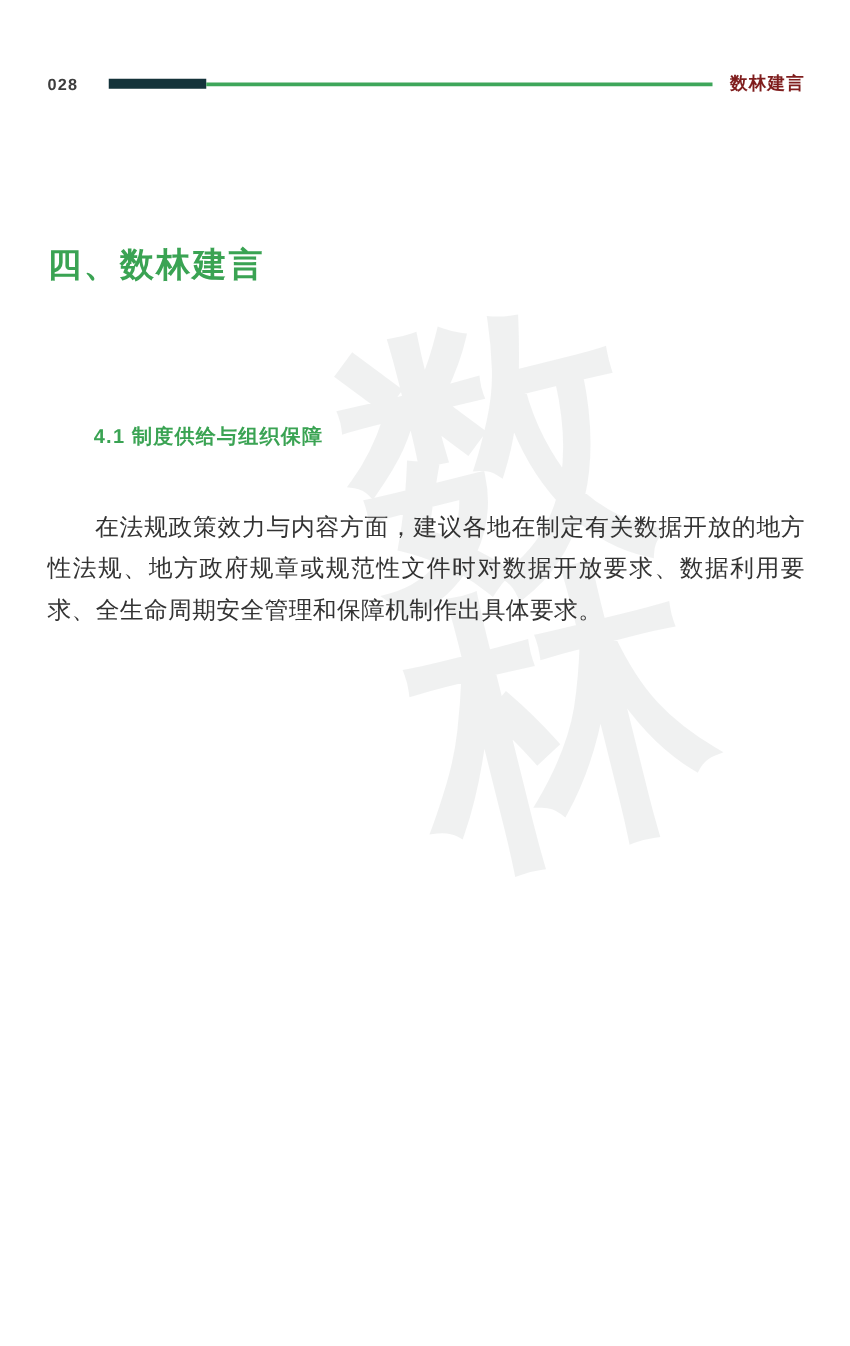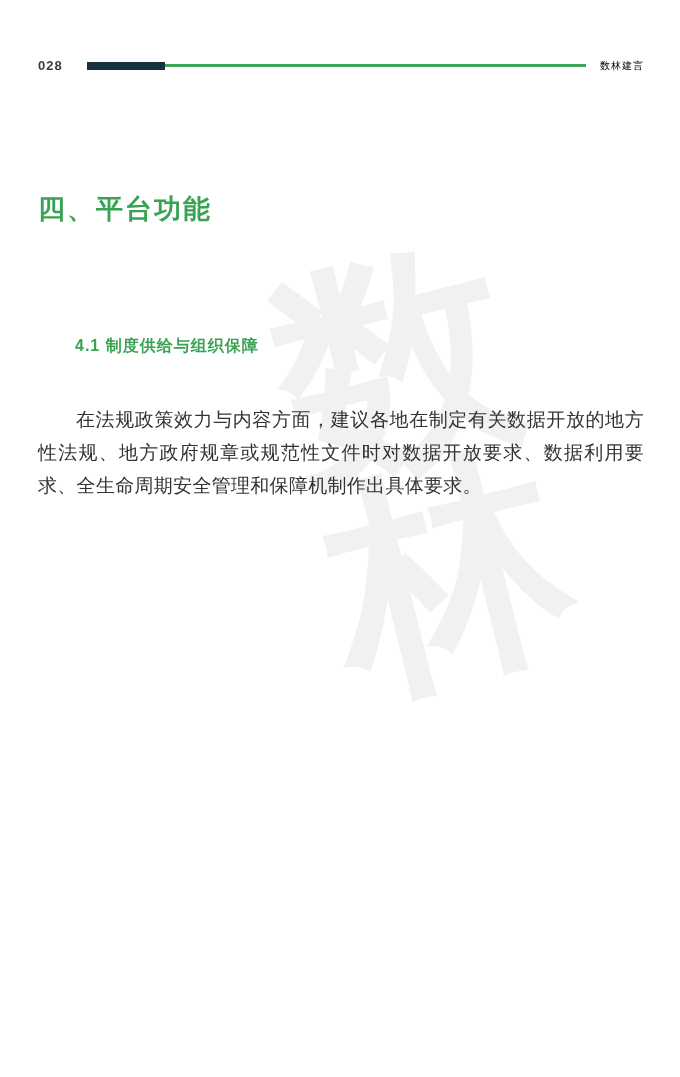--- a/index.html
+++ b/index.html
@@ -38,23 +38,23 @@
     background: #14333a;
     margin-left: 24px;
     flex: 0 0 auto;
   }
   .bar-green {
     flex: 1 1 auto;
     height: 3px;
     background: #3ea65a;
   }
   .header-running-title {
-    font-size: 10px;
-    font-weight: normal;
-    color: #000000;
+    font-size: 14px;
+    font-weight: bold;
+    color: #7f1d1d;
     margin-left: 14px;
     letter-spacing: 1px;
     white-space: nowrap;
   }
 
   
   .watermark {
     position: absolute;
     top: 250px;
     left: 305px;
@@ -113,21 +113,21 @@
 
   <header class="page-header">
     <span class="page-number">028</span>
     <span class="bar-dark"></span>
     <span class="bar-green"></span>
     <span class="header-running-title">数林建言</span>
   </header>
 
   <div class="watermark">数林</div>
 
-  <h1 class="chapter-title">四、平台功能</h1>
+  <h1 class="chapter-title">四、数林建言</h1>
 
   <h2 class="section-heading">4.1 制度供给与组织保障</h2>
 
   <div class="body-block">
     <p class="body-para">在法规政策效力与内容方面，建议各地在制定有关数据开放的地方性法规、地方政府规章或规范性文件时对数据开放要求、数据利用要求、全生命周期安全管理和保障机制作出具体要求。</p>
   </div>
 
 </div>
 
 </body></html>

